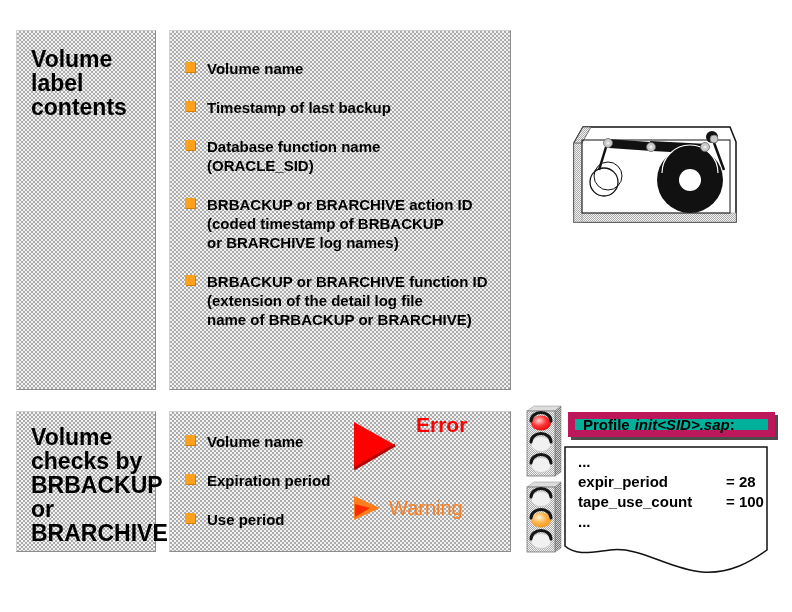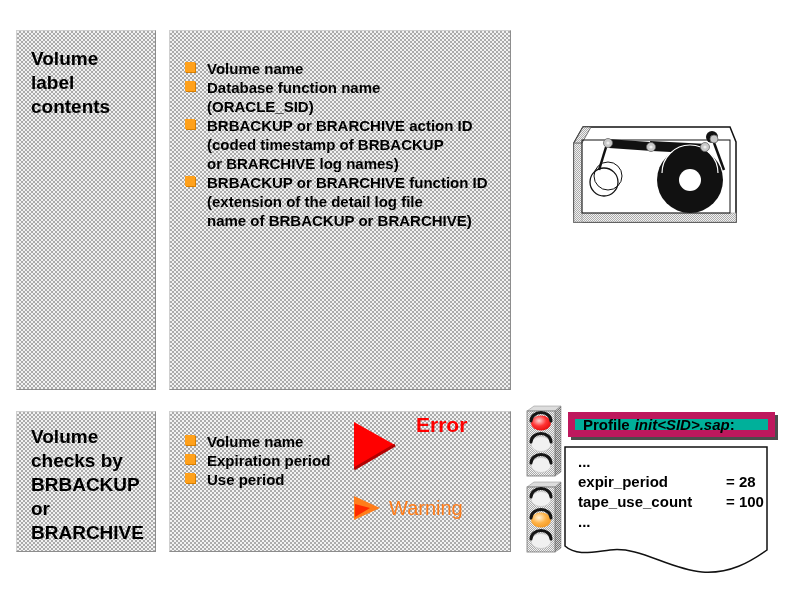--- a/index.html
+++ b/index.html
@@ -20,26 +20,26 @@
     border-right-color:#8d8d8d;
     border-bottom-color:#8d8d8d;
     box-sizing:border-box;
   }
   #box-top-left { left:16px; top:30px; width:140px; height:360px; }
   #box-top-mid  { left:169px; top:30px; width:342px; height:360px; }
   #box-bot-left { left:16px; top:411px; width:140px; height:141px; }
   #box-bot-mid  { left:169px; top:411px; width:342px; height:141px; }
 
   .box-title {
-    padding:16px 8px 0 14px; font-size:19px; font-weight:bold;
+    padding:16px 8px 0 14px; font-size:23px; font-weight:bold;
     line-height:24px; white-space:pre-line;
   }
   .bullet-list { padding:28px 6px 0 15px; }
   .bullet-list.short { padding-top:20px; }
-  .bullet-item { display:flex; }
+  .bullet-item { display:flex; margin-bottom:20px; }
   .bullet {
     flex:none; width:10px; height:10px; margin-top:3px; margin-right:12px;
     background:var(--bullet_orange,#ffa11c);
     box-shadow:1px 1px 0 #d97f00;
   }
   .bullet-text { font-size:15px; font-weight:bold; line-height:19px; white-space:pre-line; }
 
   
   #error-arrow   { position:absolute; left:354px; top:422px; }
   #error-label   { position:absolute; left:416px; top:413px; font-size:21px; font-weight:bold; color:var(--error_red,#ff0000); }
@@ -109,20 +109,24 @@
   </div>
 
   <div class="gbox" id="box-top-mid">
     <div class="bullet-list">
       <div class="bullet-item">
         <span class="bullet"></span>
         <span class="bullet-text">Volume name</span>
       </div>
       <div class="bullet-item">
         <span class="bullet"></span>
+        <span class="bullet-text">Timestamp of last backup</span>
+      </div>
+      <div class="bullet-item">
+        <span class="bullet"></span>
         <span class="bullet-text">Database function name
 (ORACLE_SID)</span>
       </div>
       <div class="bullet-item">
         <span class="bullet"></span>
         <span class="bullet-text">BRBACKUP or BRARCHIVE action ID
 (coded timestamp of BRBACKUP
 or BRARCHIVE log names)</span>
       </div>
       <div class="bullet-item">

